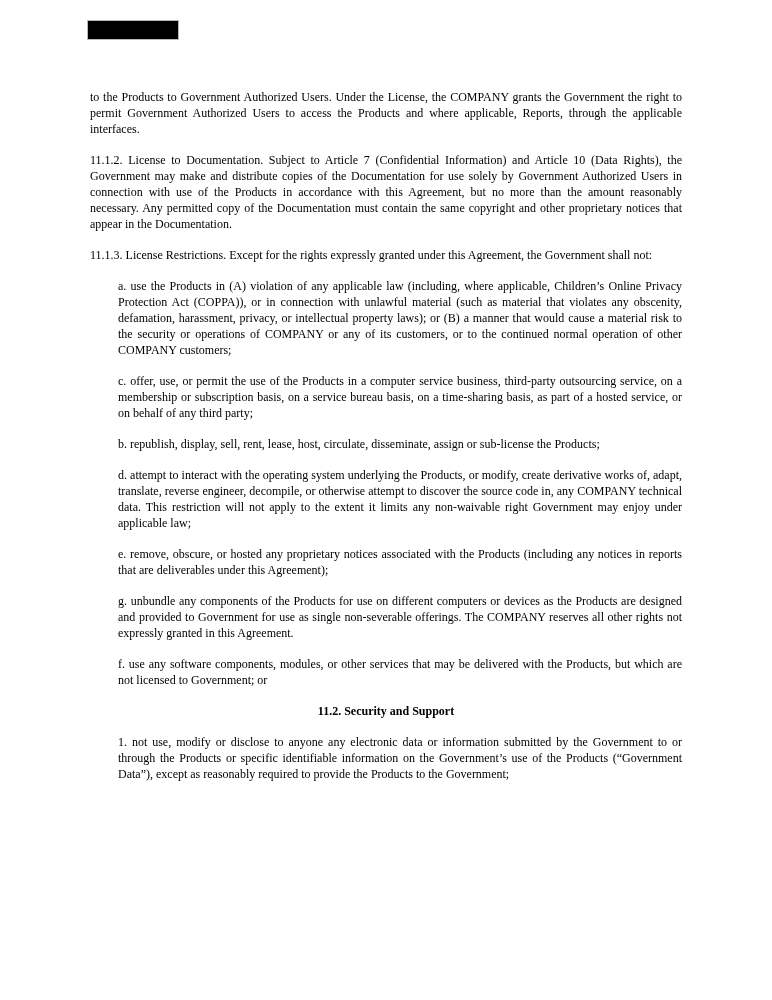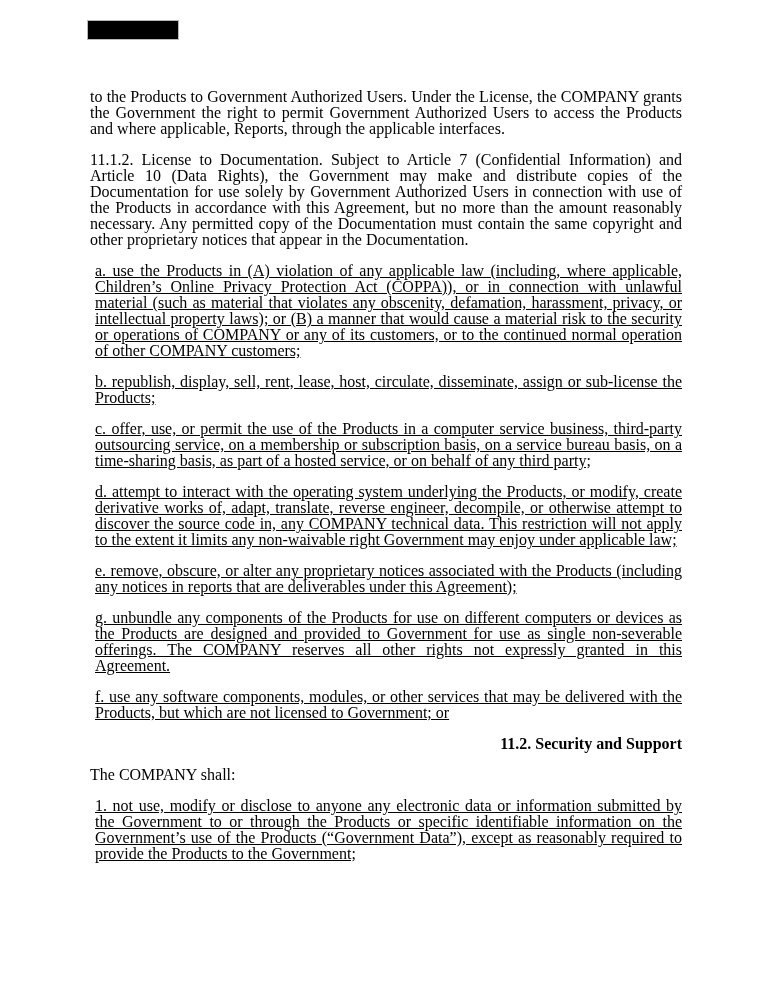--- a/index.html
+++ b/index.html
@@ -22,66 +22,65 @@
     height: 18px;
     background: #000000;
     box-shadow: 0 0 0 1px #b9b9b9;
   }
   .content {
     position: absolute;
     left: 90px;
     top: 89px;
     width: 592px;
     font-family: "Liberation Serif", "DejaVu Serif", serif;
-    font-size: 16px;
+    font-size: 12px;
     line-height: 16px;
     color: #000000;
     text-align: justify;
   }
   .para {
     margin: 0 0 15px 0;
   }
   .indent {
-    margin-left: 5px;
-    text-decoration: underline;
+    margin-left: 28px;
   }
   .heading {
     font-weight: bold;
-    text-align: right;
+    text-align: center;
   }
 </style>
 </head>
 <body>
 
 <div class="page">
 
   <div class="redaction"></div>
 
   <div class="content">
 
     <p class="para">to the Products to Government Authorized Users. Under the License, the COMPANY grants the Government the right to permit Government Authorized Users to access the Products and where applicable, Reports, through the applicable interfaces.</p>
 
     <p class="para">11.1.2. License to Documentation. Subject to Article 7 (Confidential Information) and Article 10 (Data Rights), the Government may make and distribute copies of the Documentation for use solely by Government Authorized Users in connection with use of the Products in accordance with this Agreement, but no more than the amount reasonably necessary. Any permitted copy of the Documentation must contain the same copyright and other proprietary notices that appear in the Documentation.</p>
 
+    <p class="para">11.1.3. License Restrictions. Except for the rights expressly granted under this Agreement, the Government shall not:</p>
 
     <p class="para indent">a. use the Products in (A) violation of any applicable law (including, where applicable, Children’s Online Privacy Protection Act (COPPA)), or in connection with unlawful material (such as material that violates any obscenity, defamation, harassment, privacy, or intellectual property laws); or (B) a manner that would cause a material risk to the security or operations of COMPANY or any of its customers, or to the continued normal operation of other COMPANY customers;</p>
 
+    <p class="para indent">c. offer, use, or permit the use of the Products in a computer service business, third-party outsourcing service, on a membership or subscription basis, on a service bureau basis, on a time-sharing basis, as part of a hosted service, or on behalf of any third party;</p>
+
     <p class="para indent">b. republish, display, sell, rent, lease, host, circulate, disseminate, assign or sub-license the Products;</p>
-
-    <p class="para indent">c. offer, use, or permit the use of the Products in a computer service business, third-party outsourcing service, on a membership or subscription basis, on a service bureau basis, on a time-sharing basis, as part of a hosted service, or on behalf of any third party;</p>
 
     <p class="para indent">d. attempt to interact with the operating system underlying the Products, or modify, create derivative works of, adapt, translate, reverse engineer, decompile, or otherwise attempt to discover the source code in, any COMPANY technical data. This restriction will not apply to the extent it limits any non-waivable right Government may enjoy under applicable law;</p>
 
-    <p class="para indent">e. remove, obscure, or alter any proprietary notices associated with the Products (including any notices in reports that are deliverables under this Agreement);</p>
+    <p class="para indent">e. remove, obscure, or hosted any proprietary notices associated with the Products (including any notices in reports that are deliverables under this Agreement);</p>
 
     <p class="para indent">g. unbundle any components of the Products for use on different computers or devices as the Products are designed and provided to Government for use as single non-severable offerings. The COMPANY reserves all other rights not expressly granted in this Agreement.</p>
 
     <p class="para indent">f. use any software components, modules, or other services that may be delivered with the Products, but which are not licensed to Government; or</p>
 
     <p class="para heading">11.2. Security and Support</p>
 
-    <p class="para">The COMPANY shall:</p>
 
     <p class="para indent">1. not use, modify or disclose to anyone any electronic data or information submitted by the Government to or through the Products or specific identifiable information on the Government’s use of the Products (“Government Data”), except as reasonably required to provide the Products to the Government;</p>
 
 
   </div>
 </div>
 
 </body></html>

